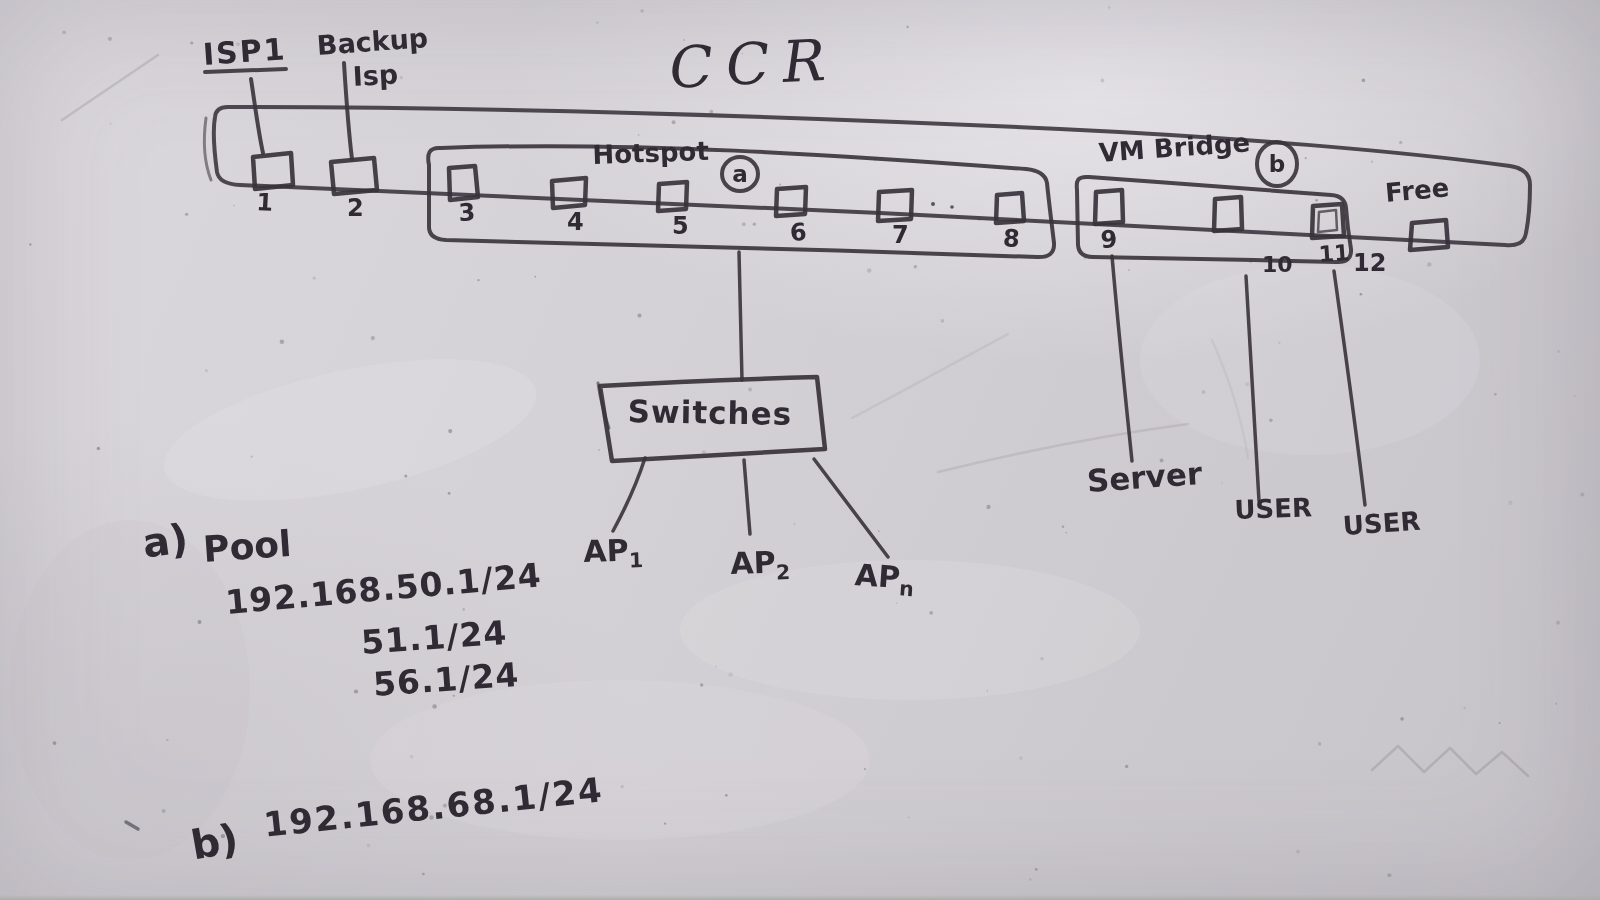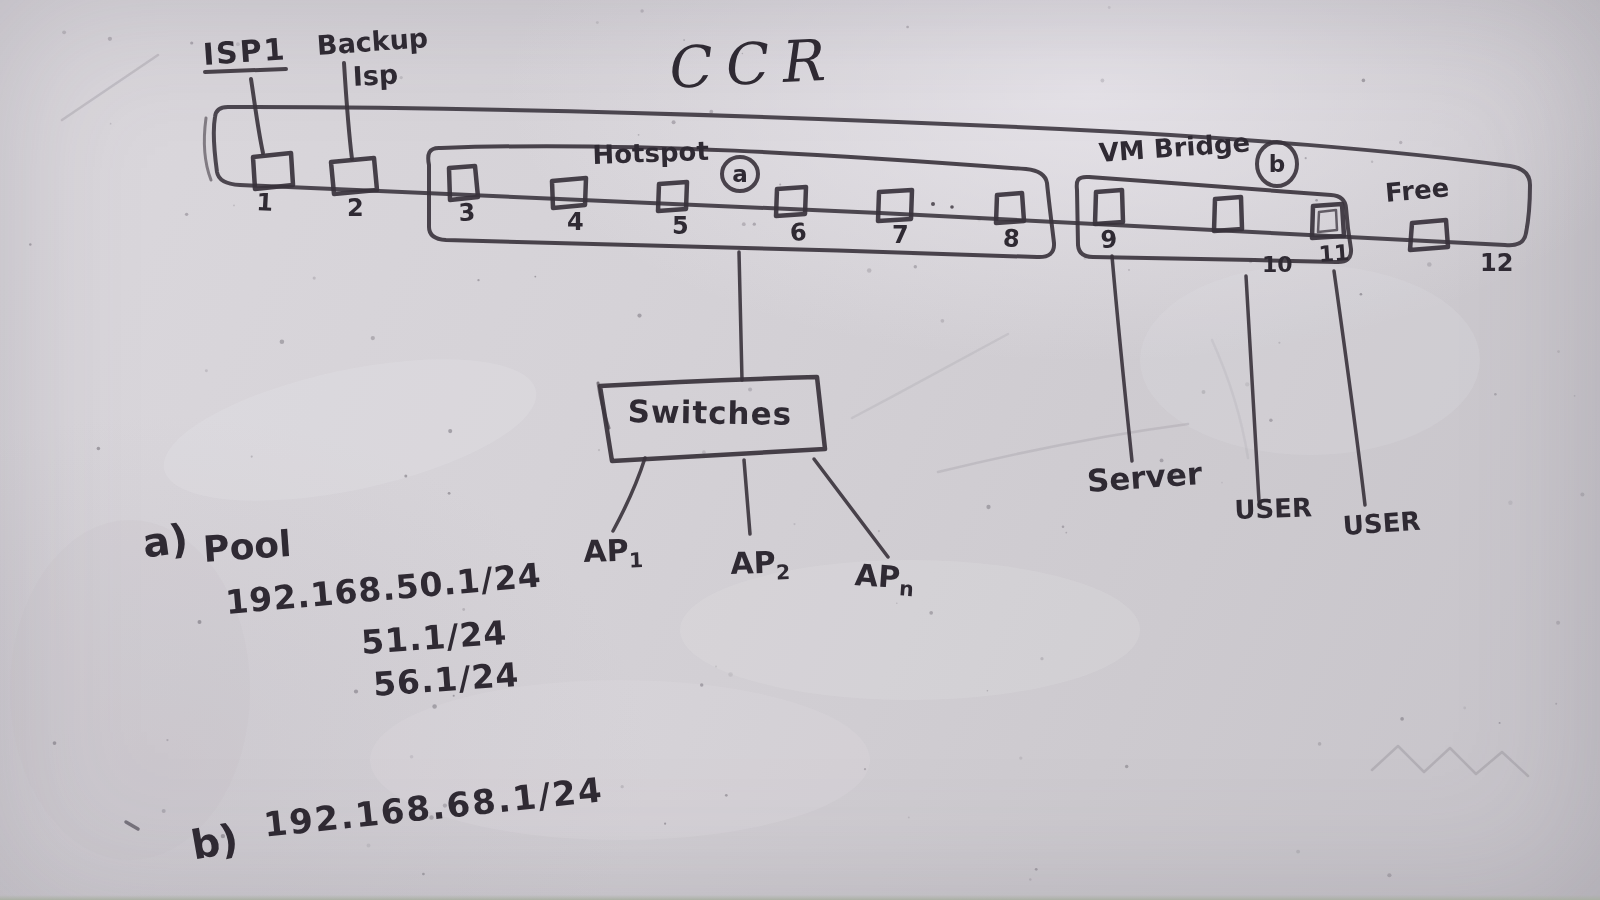--- a/index.html
+++ b/index.html
@@ -230,21 +230,21 @@
   <div class="lbl" style="left:347px;top:196px;font-size:24px;">2</div>
   <div class="lbl" style="left:458px;top:201px;font-size:24px;transform:rotate(-3deg);">3</div>
   <div class="lbl" style="left:567px;top:210px;font-size:24px;">4</div>
   <div class="lbl" style="left:672px;top:214px;font-size:24px;">5</div>
   <div class="lbl" style="left:789px;top:221px;font-size:24px;transform:rotate(-4deg);">6</div>
   <div class="lbl" style="left:892px;top:223px;font-size:24px;">7</div>
   <div class="lbl" style="left:1004px;top:226px;font-size:24px;transform:rotate(4deg);">8</div>
   <div class="lbl" style="left:1100px;top:228px;font-size:24px;transform:rotate(-3deg);">9</div>
   <div class="lbl" style="left:1262px;top:242px;font-size:22px;margin-top:12px;">10</div>
   <div class="lbl" style="left:1318px;top:244px;font-size:22px;transform:rotate(-4deg);">11</div>
-  <div class="lbl" style="left:1480px;top:251px;font-size:24px;">12</div>
+  <div class="lbl" style="left:1353px;top:251px;font-size:24px;">12</div>
 
   <div class="lbl" style="left:628px;top:396px;font-size:31px;transform:rotate(1deg);letter-spacing:1px;">Switches</div>
 
   <div class="lbl" style="left:583px;top:537px;font-size:30px;transform:rotate(-2deg);">
     <span>AP</span><span class="sub">1</span>
   </div>
   <div class="lbl" style="left:730px;top:549px;font-size:30px;transform:rotate(-2deg);">
     <span>AP</span><span class="sub">2</span>
   </div>
   <div class="lbl" style="left:856px;top:560px;font-size:30px;transform:rotate(4deg);">

